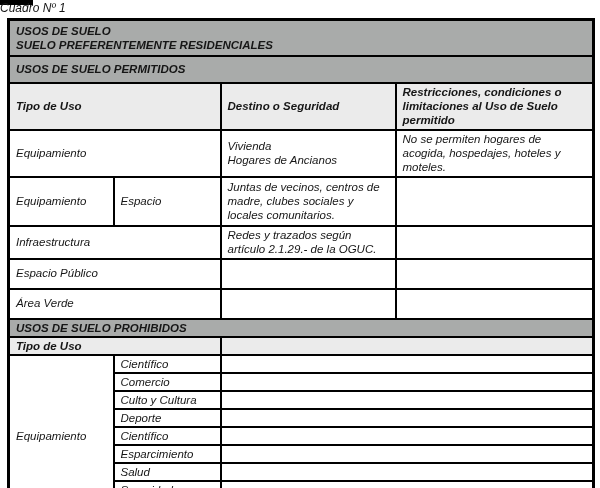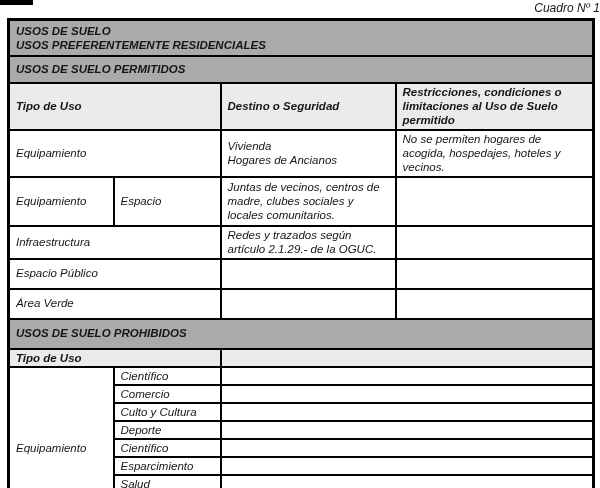--- a/index.html
+++ b/index.html
@@ -22,21 +22,21 @@
   .corner-fragment {
     position: absolute;
     left: 0; top: 0;
     width: 33px; height: 5px;
     background: var(--border-black);
   }
   .caption {
     position: absolute;
     top: 1px; left: 0;
     width: 100%;
-    text-align: right;
+    text-align: left;
     font-size: 12px;
     line-height: 15px;
   }
   table.landuse {
     position: absolute;
     left: 7px; top: 18px;
     width: 585px;
     border-collapse: collapse;
     table-layout: fixed;
     font-size: 11.5px;
@@ -58,21 +58,21 @@
     font-weight: bold;
   }
   td.prewrap { white-space: pre-line; margin-left: 29px; }
   tr.r-zoneband   { height: 36px; margin-top: 15px; }
   tr.r-permband   { height: 27px; }
   tr.r-header     { height: 47px; }
   tr.r-resid      { height: 47px; }
   tr.r-equip      { height: 49px; }
   tr.r-infra      { height: 33px; }
   tr.r-thin       { height: 30px; padding-left: 28px; }
-  tr.r-prohband   { height: 30px; }
+  tr.r-prohband   { height: 18px; }
   tr.r-prohhead   { height: 15px; }
   tr.r-sub        { height: 17px; }
   tr.r-activ      { height: 20px; }
 </style>
 </head>
 <body>
 
 <div class="page">
 
   <div class="corner-fragment"></div>
@@ -84,39 +84,39 @@
       <col style="width:105px">
       <col style="width:107px">
       <col style="width:175px">
       <col style="width:198px">
     </colgroup>
 
     <tbody>
         <tr class="r-zoneband">
       <td class="band" colspan="4">
         <div>USOS DE SUELO</div>
-        <div>USOS PREFERENTEMENTE RESIDENCIALES</div>
+        <div>SUELO PREFERENTEMENTE RESIDENCIALES</div>
       </td>
     </tr>
 
     <tr class="r-permband">
       <td class="band" colspan="4">USOS DE SUELO PERMITIDOS</td>
     </tr>
 
     <tr class="r-header">
       <td class="head" colspan="2">Tipo de Uso</td>
       <td class="head">Destino o Seguridad</td>
       <td class="head">Restricciones, condiciones o limitaciones al Uso de Suelo permitido</td>
     </tr>
 
     <tr class="r-resid">
       <td colspan="2">Equipamiento</td>
       <td class="prewrap">Vivienda
 Hogares de Ancianos</td>
-      <td>No se permiten hogares de acogida, hospedajes, hoteles y vecinos.</td>
+      <td>No se permiten hogares de acogida, hospedajes, hoteles y moteles.</td>
     </tr>
 
     <tr class="r-equip">
       <td>Equipamiento</td>
       <td>Espacio</td>
       <td>Juntas de vecinos, centros de madre, clubes sociales y locales comunitarios.</td>
       <td></td>
     </tr>
 
     <tr class="r-infra">

